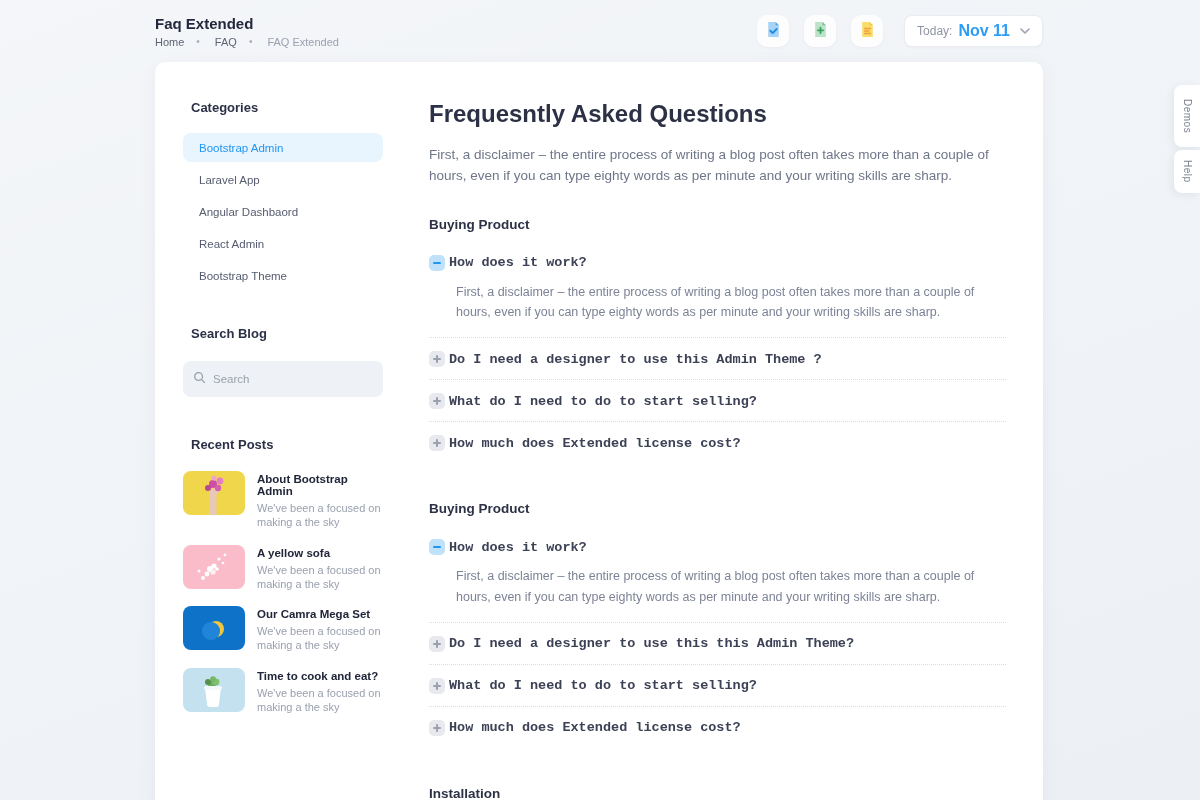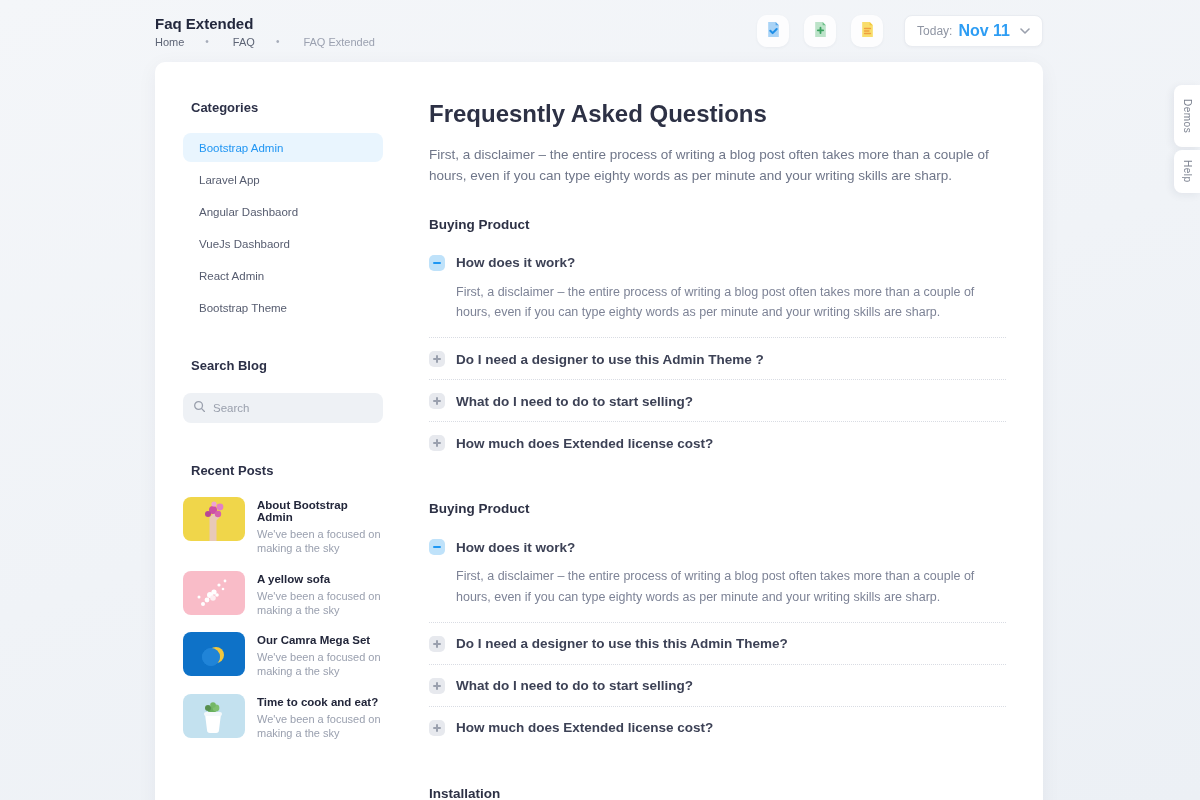--- a/index.html
+++ b/index.html
@@ -11,21 +11,21 @@
     color: #2d3145;
   }
 
   
   .header {
     position:absolute; top:0; left:0; right:0; height:62px;
     display:flex; align-items:center; justify-content:space-between;
     padding: 0 157px 0 155px;
   }
   .page-title { font-size:15px; font-weight:700; color:#23283d; margin-bottom:4px; }
-  .breadcrumb { font-size:11px; color:#5d6475; display:flex; align-items:center; gap:24px; }
+  .breadcrumb { font-size:11px; color:#5d6475; display:flex; align-items:center; gap:15px; }
   .crumb { color:#5d6475; }
   .crumb.current { color:#9ba1b0; }
   .crumb-dot { color:#a6acb9; font-size:10px; margin-left:-3px; }
 
   .header-right { display:flex; align-items:center; gap:15px; }
   .icon-btn {
     width:32px; height:32px; border-radius:10px; background:#fdfdfe;
     border:none; display:flex; align-items:center; justify-content:center;
     box-shadow:0 1px 3px rgba(40,50,80,0.05); cursor:pointer;
   }
@@ -51,21 +51,21 @@
   .side-title { font-size:13px; font-weight:700; color:#2c3047; padding-left:8px; }
   .cat-list { margin-top:18px; }
   .cat-item {
     height:29px; display:flex; align-items:center; padding:0 16px;
     border-radius:8px; font-size:11.5px; color:#565c6f; margin-bottom:3px; cursor:pointer;
   }
   .cat-item.active { background:#e9f5fe; color:#2196f3; font-weight:500; }
 
   .search-section { margin-top:36px; }
   .search-box {
-    margin-top:20px; height:30px; background:#eef1f5; border-radius:8px;
+    margin-top:20px; height:36px; background:#eef1f5; border-radius:8px;
     display:flex; align-items:center; padding:0 10px; gap:7px;
   }
   .search-box input {
     border:none; background:transparent; outline:none; width:100%;
     font-size:11.5px; color:#555b6e; font-family:"Liberation Sans",sans-serif;
   }
   .search-box input::placeholder { color:#9aa0ad; }
 
   .recent-section { margin-top:40px; }
   .post-list { margin-top:19px; }
@@ -76,21 +76,21 @@
 
   
   .content { flex:1; min-width:0; }
   .faq-title { font-size:24px; font-weight:700; color:#2d3145; }
   .faq-intro { font-size:13.5px; color:#6f7689; line-height:1.55; margin-top:17px; }
   .faq-section { margin-top:30px; }
   .faq-section + .faq-section { margin-top:38px; }
   .section-title { font-size:13.5px; font-weight:700; color:#2d3145; margin-bottom:10px; }
   .faq-item { padding:13px 0 12px; border-bottom:1px dotted #d9dce3; }
   .faq-section:not(:last-child) .faq-item:last-child { border-bottom:none; }
-  .faq-q-row { display:flex; align-items:center; gap:11px; cursor:pointer; }
+  .faq-q-row { display:flex; align-items:center; gap:4px; cursor:pointer;font-family:Liberation Mono, monospace; }
   .toggle { width:16px; height:16px; border-radius:5px; position:relative; flex-shrink:0; }
   .toggle.minus { background:#bfe2fa; }
   .toggle.minus::after {
     content:""; position:absolute; left:4px; top:7px; width:8px; height:2px;
     background:#1e97f3; border-radius:1px;
   }
   .toggle.plus { background:#e7e9ee; }
   .toggle.plus::before {
     content:""; position:absolute; left:4px; top:7px; width:8px; height:2px;
     background:#9aa0ae; border-radius:1px;
@@ -169,21 +169,20 @@
 </div>
 
 <div class="card">
 
   <div class="sidebar">
     <div class="side-title">Categories</div>
     <div class="cat-list">
         <div class="cat-item active">Bootstrap Admin</div>
         <div class="cat-item">Laravel App</div>
         <div class="cat-item">Angular Dashbaord</div>
-        <div class="cat-item">VueJs Dashbaord</div>
         <div class="cat-item">React Admin</div>
         <div class="cat-item">Bootstrap Theme</div>
       </div>
 
     <div class="search-section">
       <div class="side-title">Search Blog</div>
       <div class="search-box">
         <span>
           <svg width="13" height="13" viewBox="0 0 14 14">
               <circle cx="6" cy="6" r="4.2" stroke="#9aa0ad" stroke-width="1.4" fill="none"></circle>

